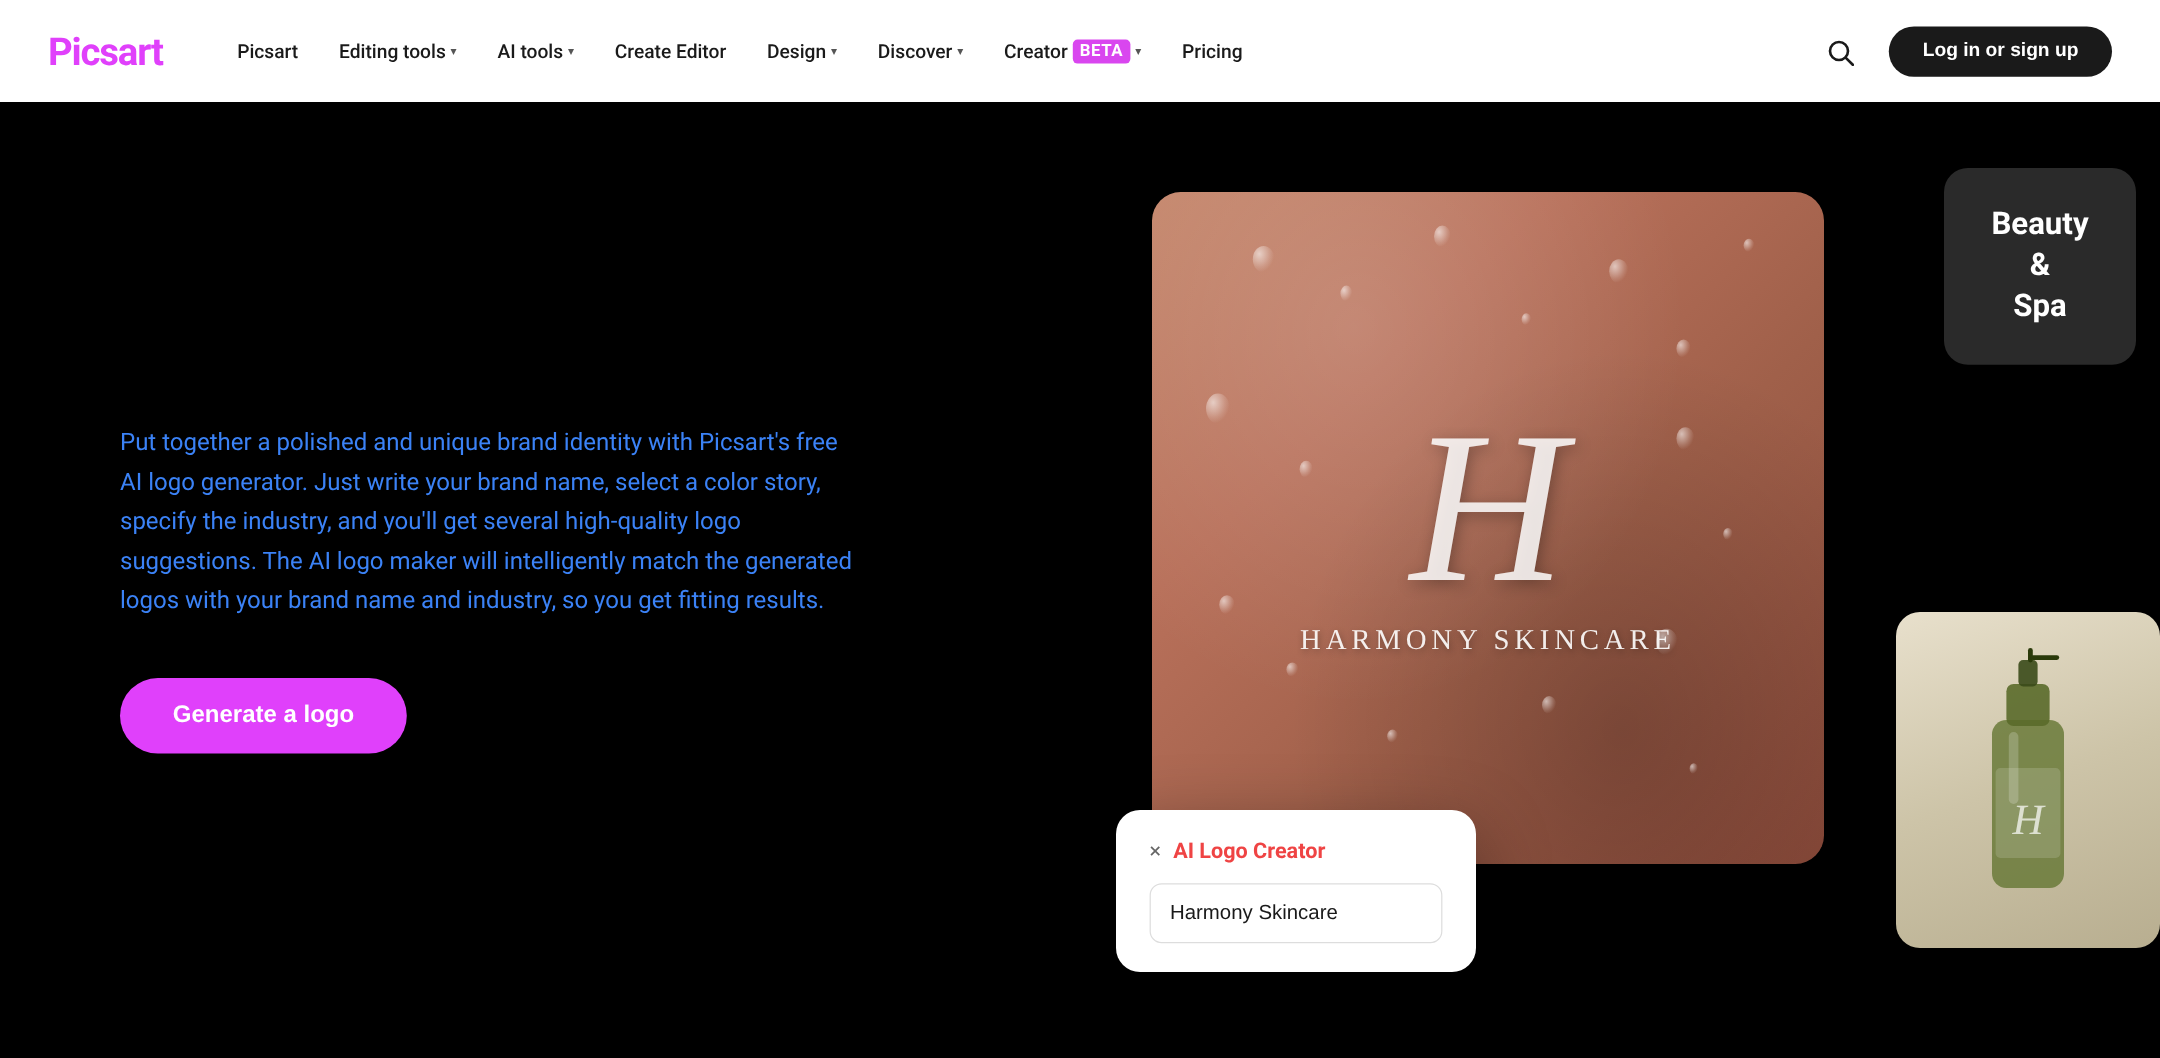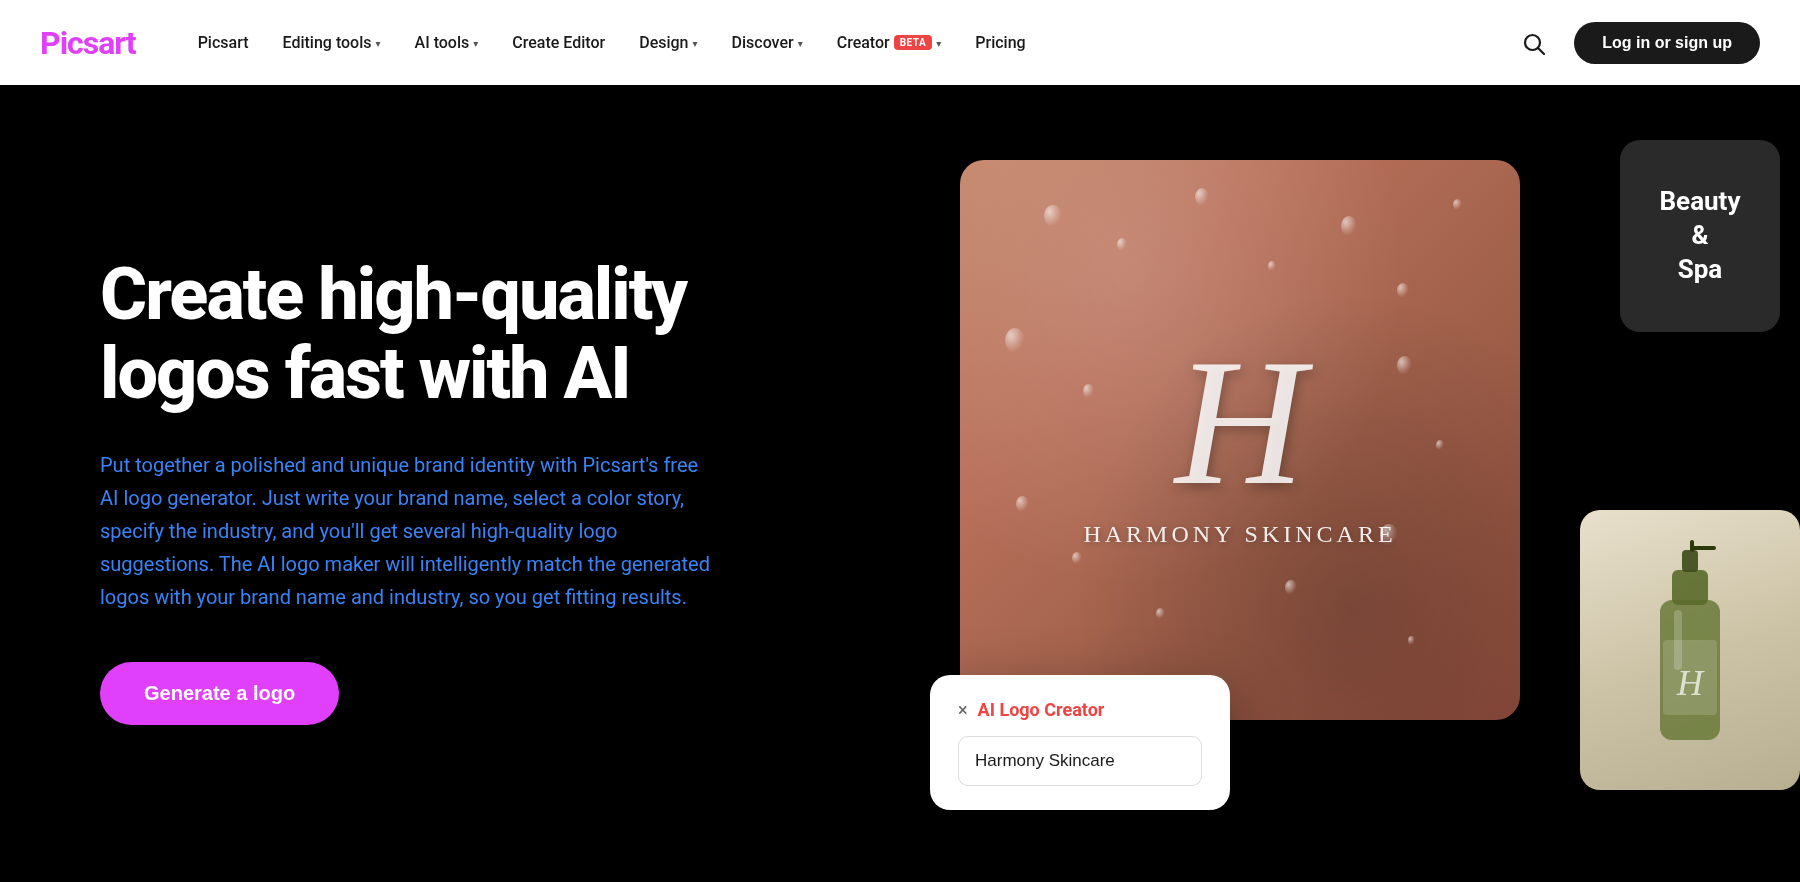--- a/index.html
+++ b/index.html
@@ -56,23 +56,23 @@
       white-space: nowrap;
     }
 
     .nav-item .chevron {
       font-size: 10px;
       color: #555;
       margin-top: 1px;
     }
 
     .spaces-badge {
-      background: #ef4444;
+      background: #d946ef;
       color: #fff;
-      font-size: 10px;
+      font-size: 14px;
       font-weight: 700;
       padding: 2px 6px;
       border-radius: 4px;
       letter-spacing: 0.5px;
     }
 
     .nav-right {
       display: flex;
       align-items: flex-end;
       gap: 20px;
@@ -223,21 +223,21 @@
       z-index: 1;
       text-shadow: 1px 2px 6px rgba(0,0,0,0.3);
     }
 
     
     .beauty-spa-card {
       position: absolute;
       right: 20px;
       top: 30px;
       width: 160px;
-      height: 192px;
+      height: 164px;
       background: #2a2a2a;
       border-radius: 20px;
       display: flex;
       align-items: center;
       justify-content: center;
       flex-direction: column;
     }
 
     .beauty-spa-text {
       font-size: 26px;
@@ -360,21 +360,20 @@
         <circle cx="9.5" cy="9.5" r="7.5" stroke="#1a1a1a" stroke-width="2.2"></circle>
         <line x1="15.2" y1="15.2" x2="21" y2="21" stroke="#1a1a1a" stroke-width="2.2" stroke-linecap="round"></line>
       </svg>
     </div>
     <button class="login-btn">Log in or sign up</button>
   </div>
 </nav>
 
 <section class="hero">
   <div class="hero-left">
-    <h1 class="hero-title">Create high-quality logos fast with AI</h1>
     <p class="hero-description">Put together a polished and unique brand identity with Picsart's free AI logo generator. Just write your brand name, select a color story, specify the industry, and you'll get several high-quality logo suggestions. The AI logo maker will intelligently match the generated logos with your brand name and industry, so you get fitting results.</p>
     <button class="generate-btn">Generate a logo</button>
   </div>
 
   <div class="hero-right">
 
     <div class="main-logo-card">
       <div class="main-logo-card-inner">
 
         <div class="droplets">

